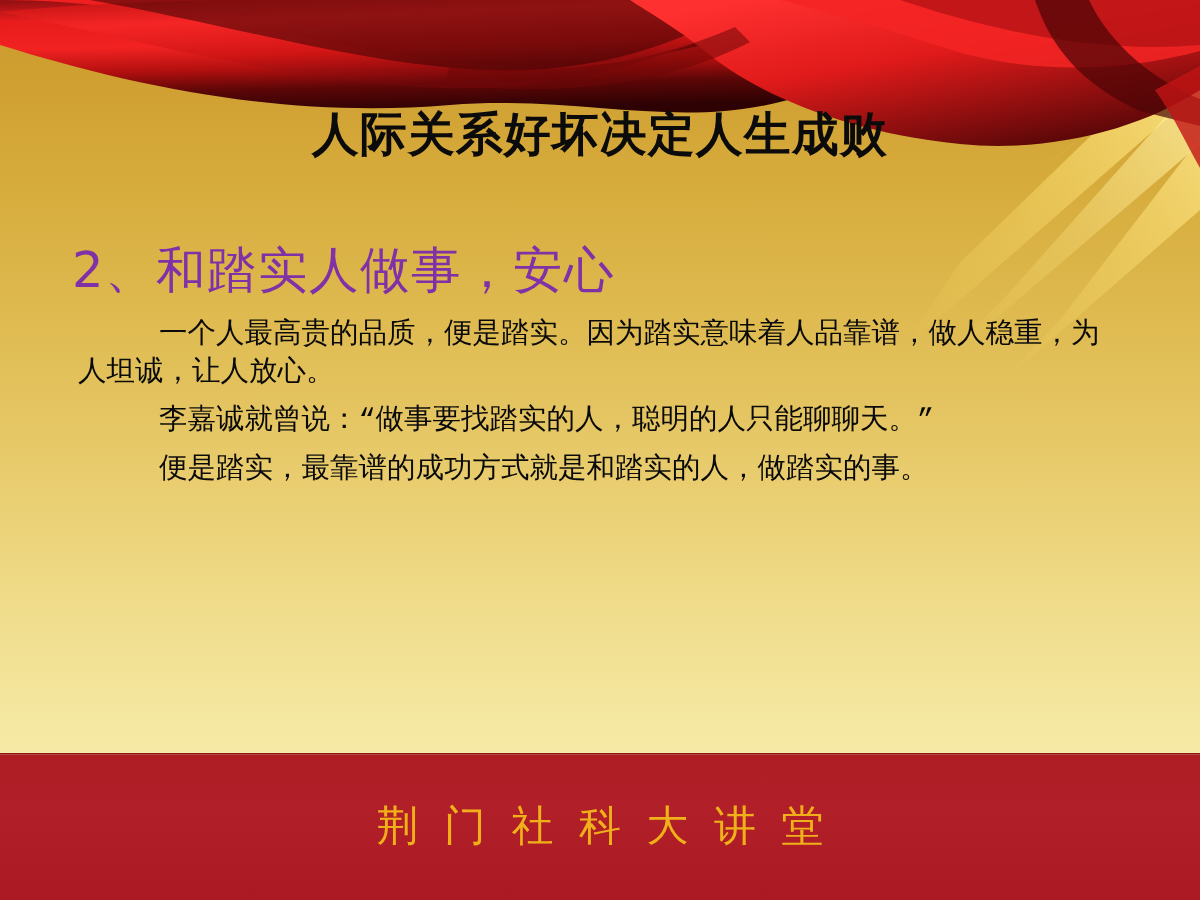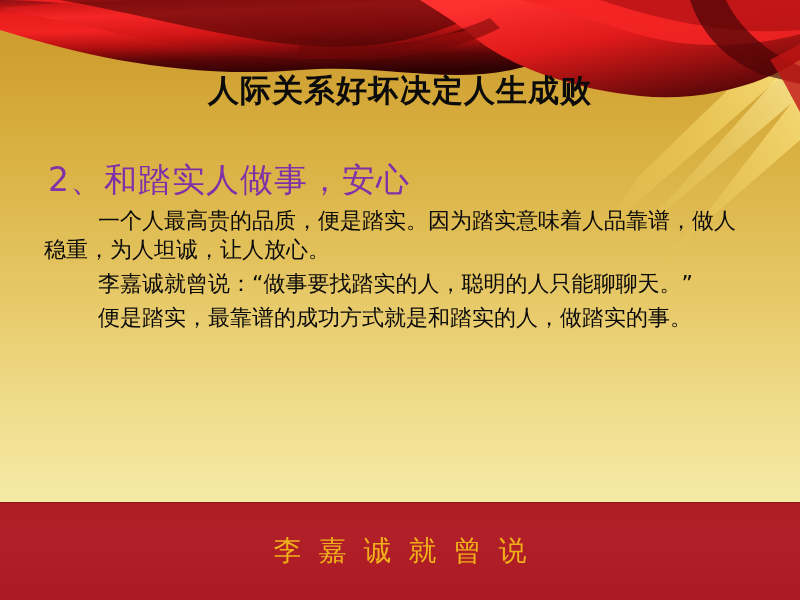--- a/index.html
+++ b/index.html
@@ -72,27 +72,27 @@
   .subhead {
     color: #8031a7;
     font-size: 33px;
     line-height: 1.32;
     letter-spacing: 1px;
     margin: 0 0 4px 4px;
     white-space: nowrap;
   }
   .para {
     color: #0a0a0a;
-    font-size: 22px;
+    font-size: 19px;
     line-height: 1.33;
-    margin: 0;
+    margin: 8px;
     text-indent: 54px;
     letter-spacing: 0px;
   }
-  .para + .para { margin-top: 5px; }
+  .para + .para { margin-top: 5px; font-family: Liberation Mono, monospace; }
 
   .footer-band {
     position: absolute;
     left: 0;
     bottom: 0;
     width: 800px;
     height: 97px;
     background: linear-gradient(to bottom, #ae1c24 0%, #b11f28 35%, #ab1a22 100%);
     border-top: 1px solid #8e151c;
   }
@@ -184,16 +184,16 @@
   <div class="title">人际关系好坏决定人生成败</div>
 
   <div class="body-block">
     <div class="subhead">2、和踏实人做事，安心</div>
     <p class="para">一个人最高贵的品质，便是踏实。因为踏实意味着人品靠谱，做人稳重，为人坦诚，让人放心。</p>
     <p class="para">李嘉诚就曾说：“做事要找踏实的人，聪明的人只能聊聊天。”</p>
     <p class="para">便是踏实，最靠谱的成功方式就是和踏实的人，做踏实的事。</p>
   </div>
 
   <div class="footer-band">
-    <div class="footer-text">李嘉诚就曾说</div>
+    <div class="footer-text">荆门社科大讲堂</div>
   </div>
 
 </div>
 
 </body></html>

